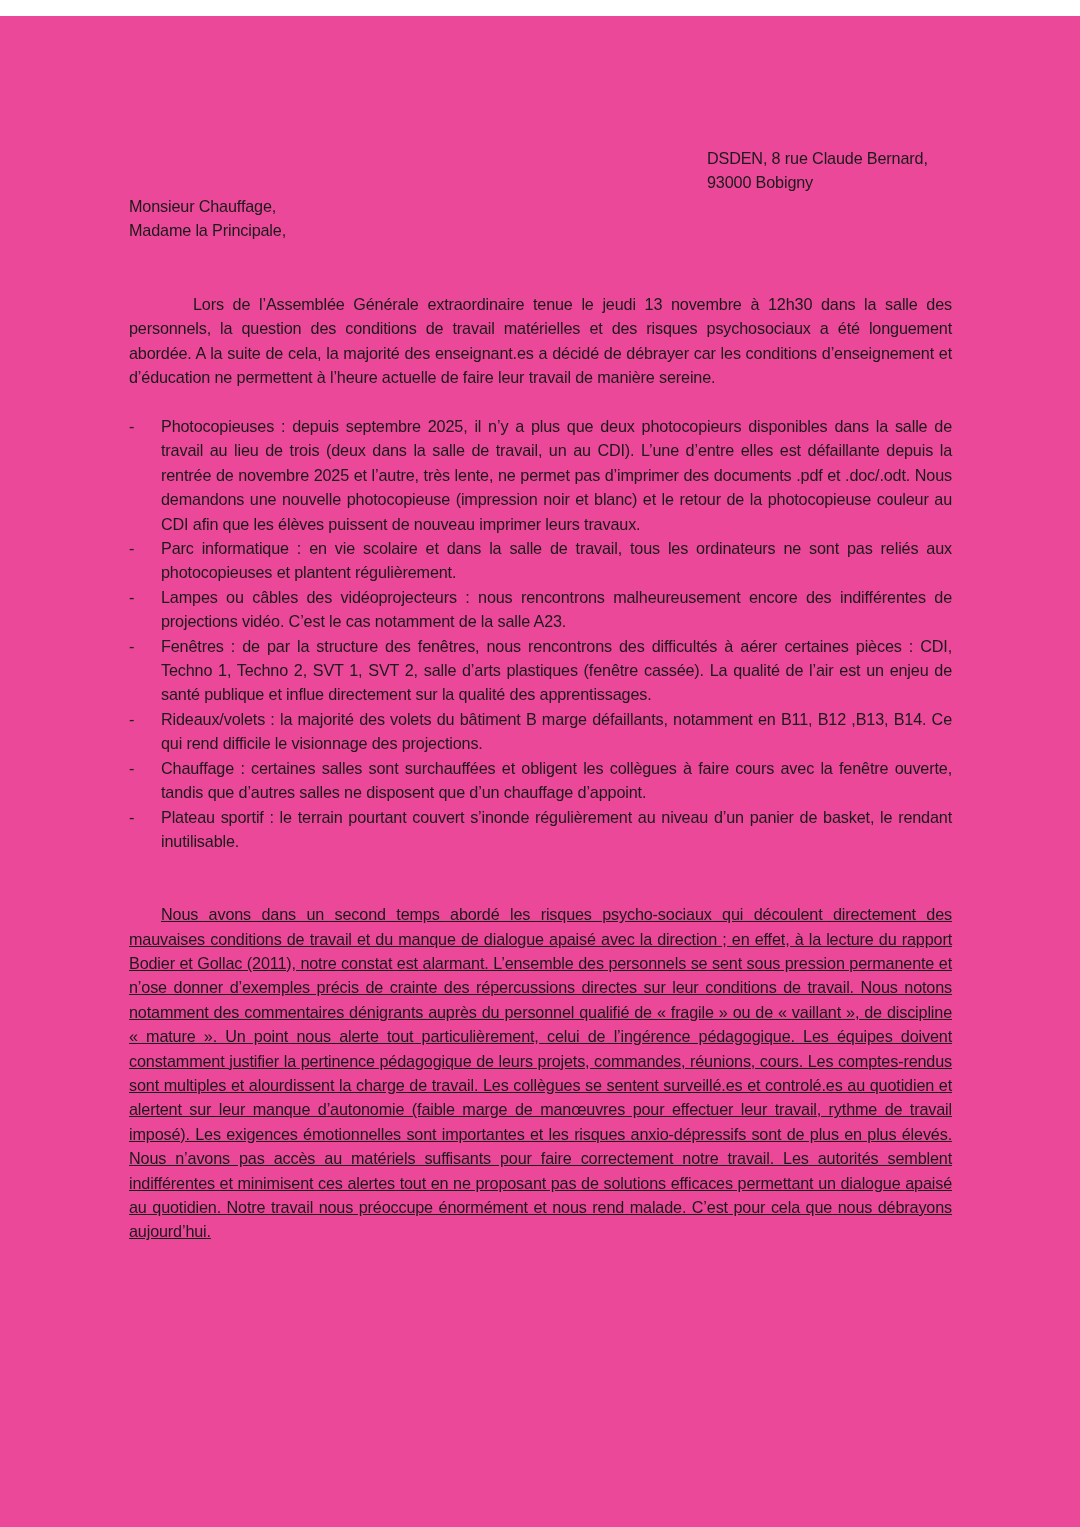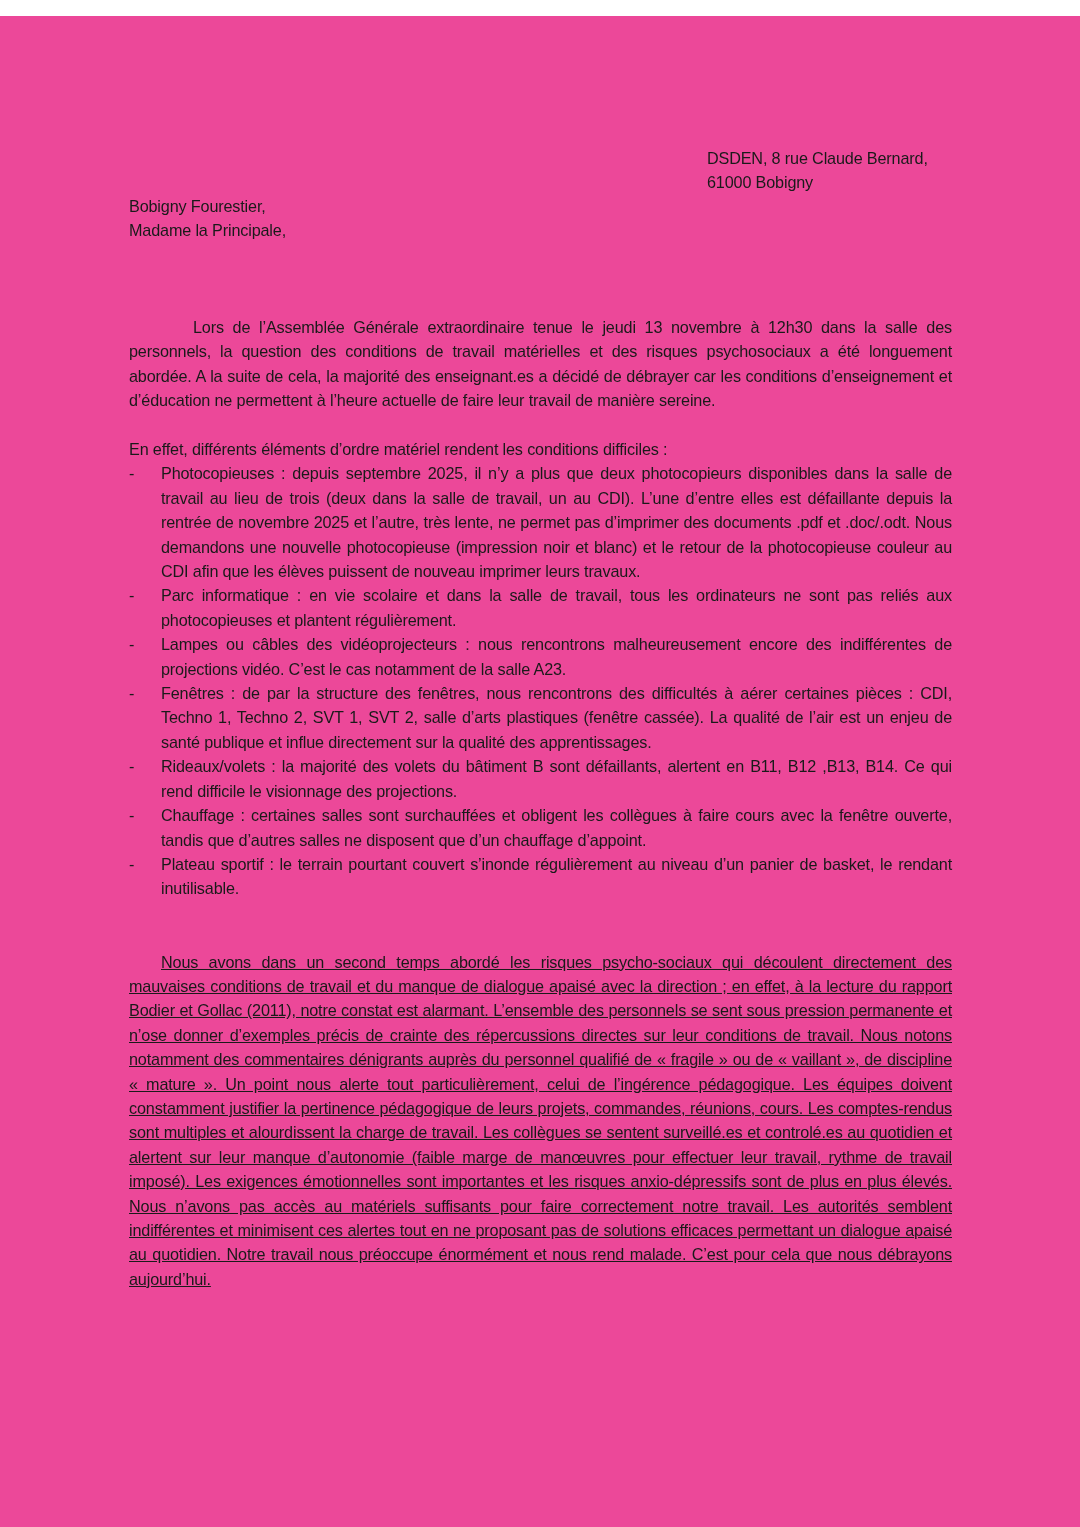--- a/index.html
+++ b/index.html
@@ -14,50 +14,49 @@
     position: absolute; left: 707px; top: 130px; line-height: 24.4px;
   }
   .salutation {
     position: absolute; left: 129px; top: 178px; line-height: 24.4px;
   }
   .body {
     position: absolute; left: 129px; top: 276px; width: 823px;
     line-height: 24.4px; text-align: justify;
   }
   .p { margin: 0; }
-  .indent { text-indent: 64px; margin-top: 23px; }
+  .indent { text-indent: 64px; }
   .indent2 { text-indent: 32px; text-decoration: underline; }
   .gap1 { height: 24.4px; }
   .gap2 { height: 48.8px; }
   .bullet { display: flex; margin: 0; }
   .bullet .dash { width: 32px; flex: 0 0 32px; }
   .bullet .txt { flex: 1; text-align: justify; }
   .line { display: block; }
 </style>
 </head>
 <body>
 
 <div class="page">
 
   <div class="address">
     <span class="line">DSDEN, 8 rue Claude Bernard,</span>
-    <span class="line">61000 Bobigny</span>
+    <span class="line">93000 Bobigny</span>
   </div>
 
   <div class="salutation">
-    <span class="line">Bobigny Fourestier,</span>
+    <span class="line">Monsieur Chauffage,</span>
     <span class="line">Madame la Principale,</span>
   </div>
 
   <div class="body">
     <p class="p indent">Lors de l’Assemblée Générale extraordinaire tenue le jeudi 13 novembre à 12h30 dans la salle des personnels, la question des conditions de travail matérielles et des risques psychosociaux a été longuement abordée. A la suite de cela, la majorité des enseignant.es a décidé de débrayer car les conditions d’enseignement et d’éducation ne permettent à l’heure actuelle de faire leur travail de manière sereine.</p>
 
     <div class="gap1"></div>
 
-    <p class="p">En effet, différents éléments d’ordre matériel rendent les conditions difficiles :</p>
 
     <div class="bullet">
       <span class="dash">-</span>
       <span class="txt">Photocopieuses : depuis septembre 2025, il n’y a plus que deux photocopieurs disponibles dans la salle de travail au lieu de trois (deux dans la salle de travail, un au CDI). L’une d’entre elles est défaillante depuis la rentrée de novembre 2025 et l’autre, très lente, ne permet pas d’imprimer des documents .pdf et .doc/.odt. Nous demandons une nouvelle photocopieuse (impression noir et blanc) et le retour de la photocopieuse couleur au CDI afin que les élèves puissent de nouveau imprimer leurs travaux.</span>
     </div>
     <div class="bullet">
       <span class="dash">-</span>
       <span class="txt">Parc informatique : en vie scolaire et dans la salle de travail, tous les ordinateurs ne sont pas reliés aux photocopieuses et plantent régulièrement.</span>
     </div>
 
@@ -65,21 +64,21 @@
     <div class="bullet">
       <span class="dash">-</span>
       <span class="txt">Lampes ou câbles des vidéoprojecteurs : nous rencontrons malheureusement encore des indifférentes de projections vidéo. C’est le cas notamment de la salle A23.</span>
     </div>
     <div class="bullet">
       <span class="dash">-</span>
       <span class="txt">Fenêtres : de par la structure des fenêtres, nous rencontrons des difficultés à aérer certaines pièces : CDI, Techno 1, Techno 2, SVT 1, SVT 2, salle d’arts plastiques (fenêtre cassée). La qualité de l’air est un enjeu de santé publique et influe directement sur la qualité des apprentissages.</span>
     </div>
     <div class="bullet">
       <span class="dash">-</span>
-      <span class="txt">Rideaux/volets : la majorité des volets du bâtiment B sont défaillants, alertent en B11, B12 ,B13, B14. Ce qui rend difficile le visionnage des projections.</span>
+      <span class="txt">Rideaux/volets : la majorité des volets du bâtiment B marge défaillants, notamment en B11, B12 ,B13, B14. Ce qui rend difficile le visionnage des projections.</span>
     </div>
     <div class="bullet">
       <span class="dash">-</span>
       <span class="txt">Chauffage : certaines salles sont surchauffées et obligent les collègues à faire cours avec la fenêtre ouverte, tandis que d’autres salles ne disposent que d’un chauffage d’appoint.</span>
     </div>
     <div class="bullet">
       <span class="dash">-</span>
       <span class="txt">Plateau sportif : le terrain pourtant couvert s’inonde régulièrement au niveau d’un panier de basket, le rendant inutilisable.</span>
     </div>
 

